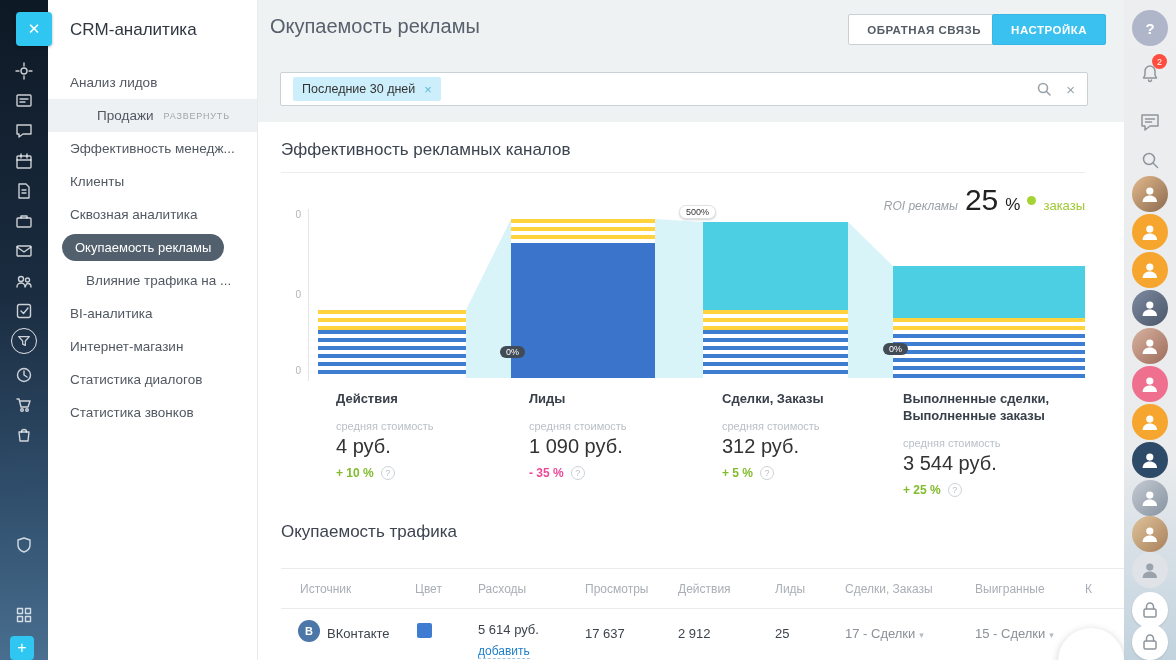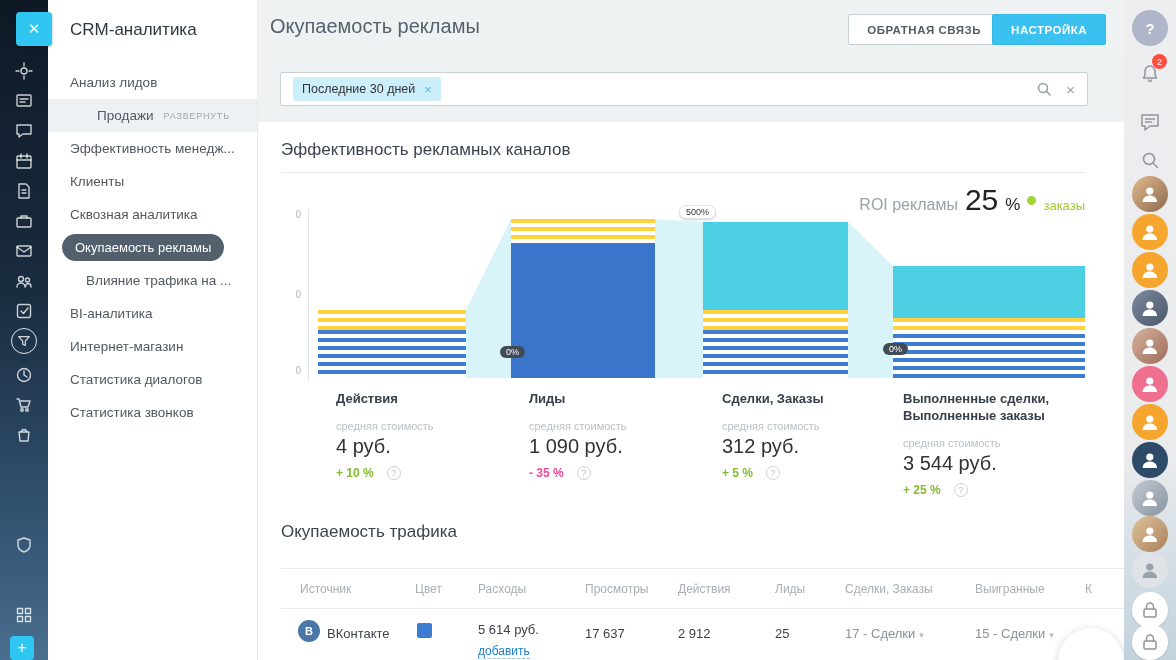--- a/index.html
+++ b/index.html
@@ -44,21 +44,21 @@
   .tag-x { margin-left:9px; color:#5fb9d8; font-size:13px; cursor:pointer; }
   .filter .sp { flex:1; }
   .ficon { width:16px; height:16px; color:#9aa2a9; cursor:pointer; }
   .ficon svg { width:100%; height:100%; stroke:currentColor; fill:none; stroke-width:1.6; stroke-linecap:round; }
   .fclear { margin-left:14px; color:#9aa2a9; font-size:15px; cursor:pointer; }
 
   .sec-title { position:absolute; left:23px; font-size:17px; color:#3c4450; }
   .divider { position:absolute; left:23px; right:39px; border-top:1px solid #ececec; }
 
   .roi { position:absolute; right:39px; top:183px; display:flex; align-items:baseline; gap:7px; }
-  .roi-label { font-size:16px; color:#9ba1a8; }
+  .roi-label { font-size:12px; color:#9ba1a8;font-style:italic; }
   .roi-value { font-size:30px; color:#222; }
   .roi-pct { font-size:17px; color:#222; }
   .roi-dot { width:9px; height:9px; border-radius:50%; background:#a6d334; align-self:center; }
   .roi-status { font-size:13px; color:#9fc832; }
 
   
   .chart { position:absolute; left:23px; top:205px; width:827px; height:176px; }
   .axis-line { position:absolute; left:27px; top:4px; bottom:0; width:1px; background:#e3e7ea; }
   .ytick { position:absolute; left:0; width:20px; text-align:right; font-size:10px; color:#aeb4ba; line-height:12px; }
   .conn { position:absolute; inset:0; width:100%; height:100%; }
@@ -68,21 +68,21 @@
   .b-sol { background:#3a74cb; }
   .t-sol { background:#4ccfe3; }
   .badge { position:absolute; font-size:9px; padding:1px 6px; border-radius:8px; z-index:3; }
   .badge-w { background:#fff; border:1px solid #dfe3e6; color:#333; box-shadow:0 1px 2px rgba(0,0,0,.18); }
   .badge-d { background:#414b55; color:#fff; }
 
   .stage { position:absolute; top:390px; width:186px; }
   .st-name { font-size:13px; font-weight:bold; color:#39404a; line-height:17px; }
   .st-avg { margin-top:13px; font-size:11px; color:#b9bfc6; }
   .st-val { margin-top:3px; font-size:20px; color:#333; }
-  .st-delta { margin-top:8px; display:flex; align-items:center; gap:13px; }
+  .st-delta { margin-top:8px; display:flex; align-items:center; gap:7px; }
   .st-delta .d { font-size:12px; font-weight:bold; }
   .d-up { color:#82bb2f; }
   .d-down { color:#ec4899; }
   .q { width:14px; height:14px; border:1px solid #ccd2d7; border-radius:50%; color:#b9bfc6; font-size:9px;
     display:inline-flex; align-items:center; justify-content:center; cursor:pointer; }
 
   
   .table { position:absolute; left:23px; top:560px; width:843px; height:100px; }
   .rule { position:absolute; left:0; right:0; border-top:1px solid #eaeceb; }
   .th { position:absolute; top:22px; font-size:12px; color:#a9aeb5; white-space:nowrap; }

